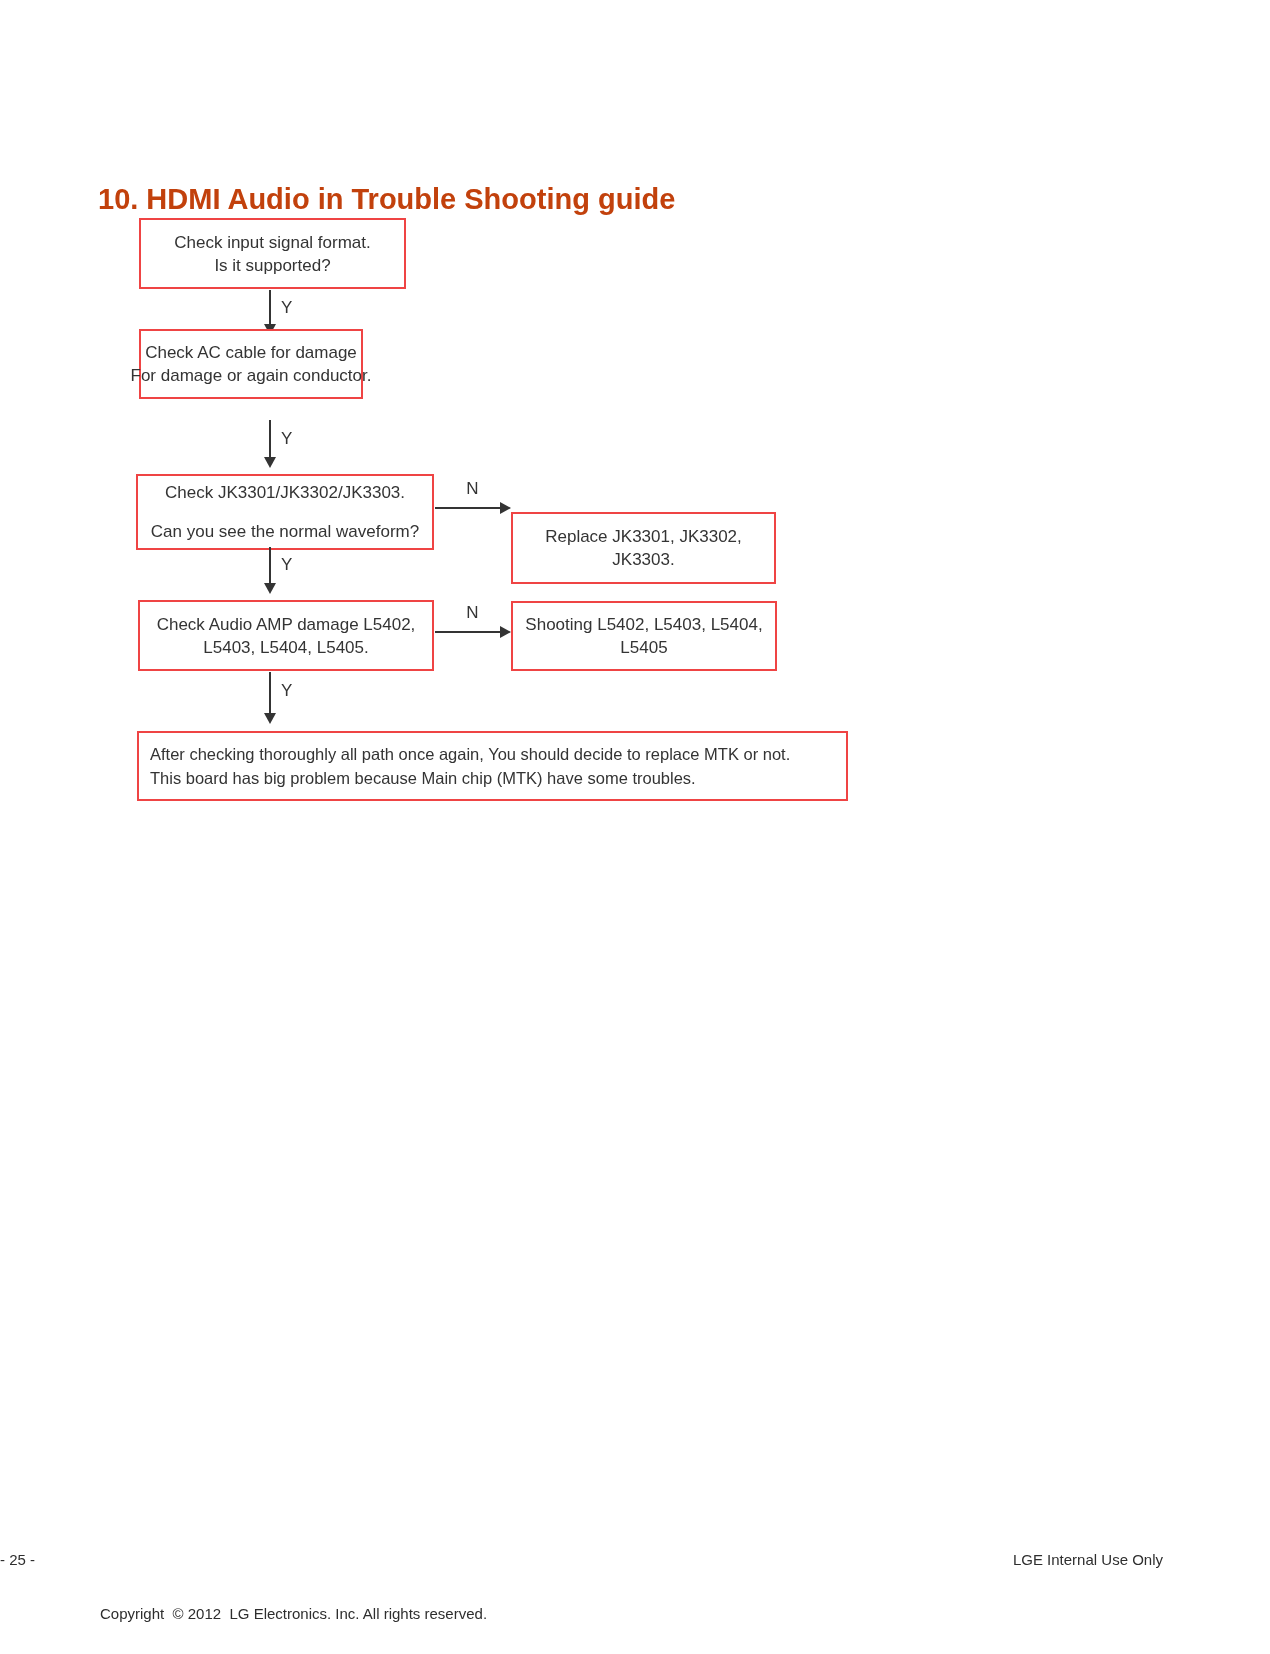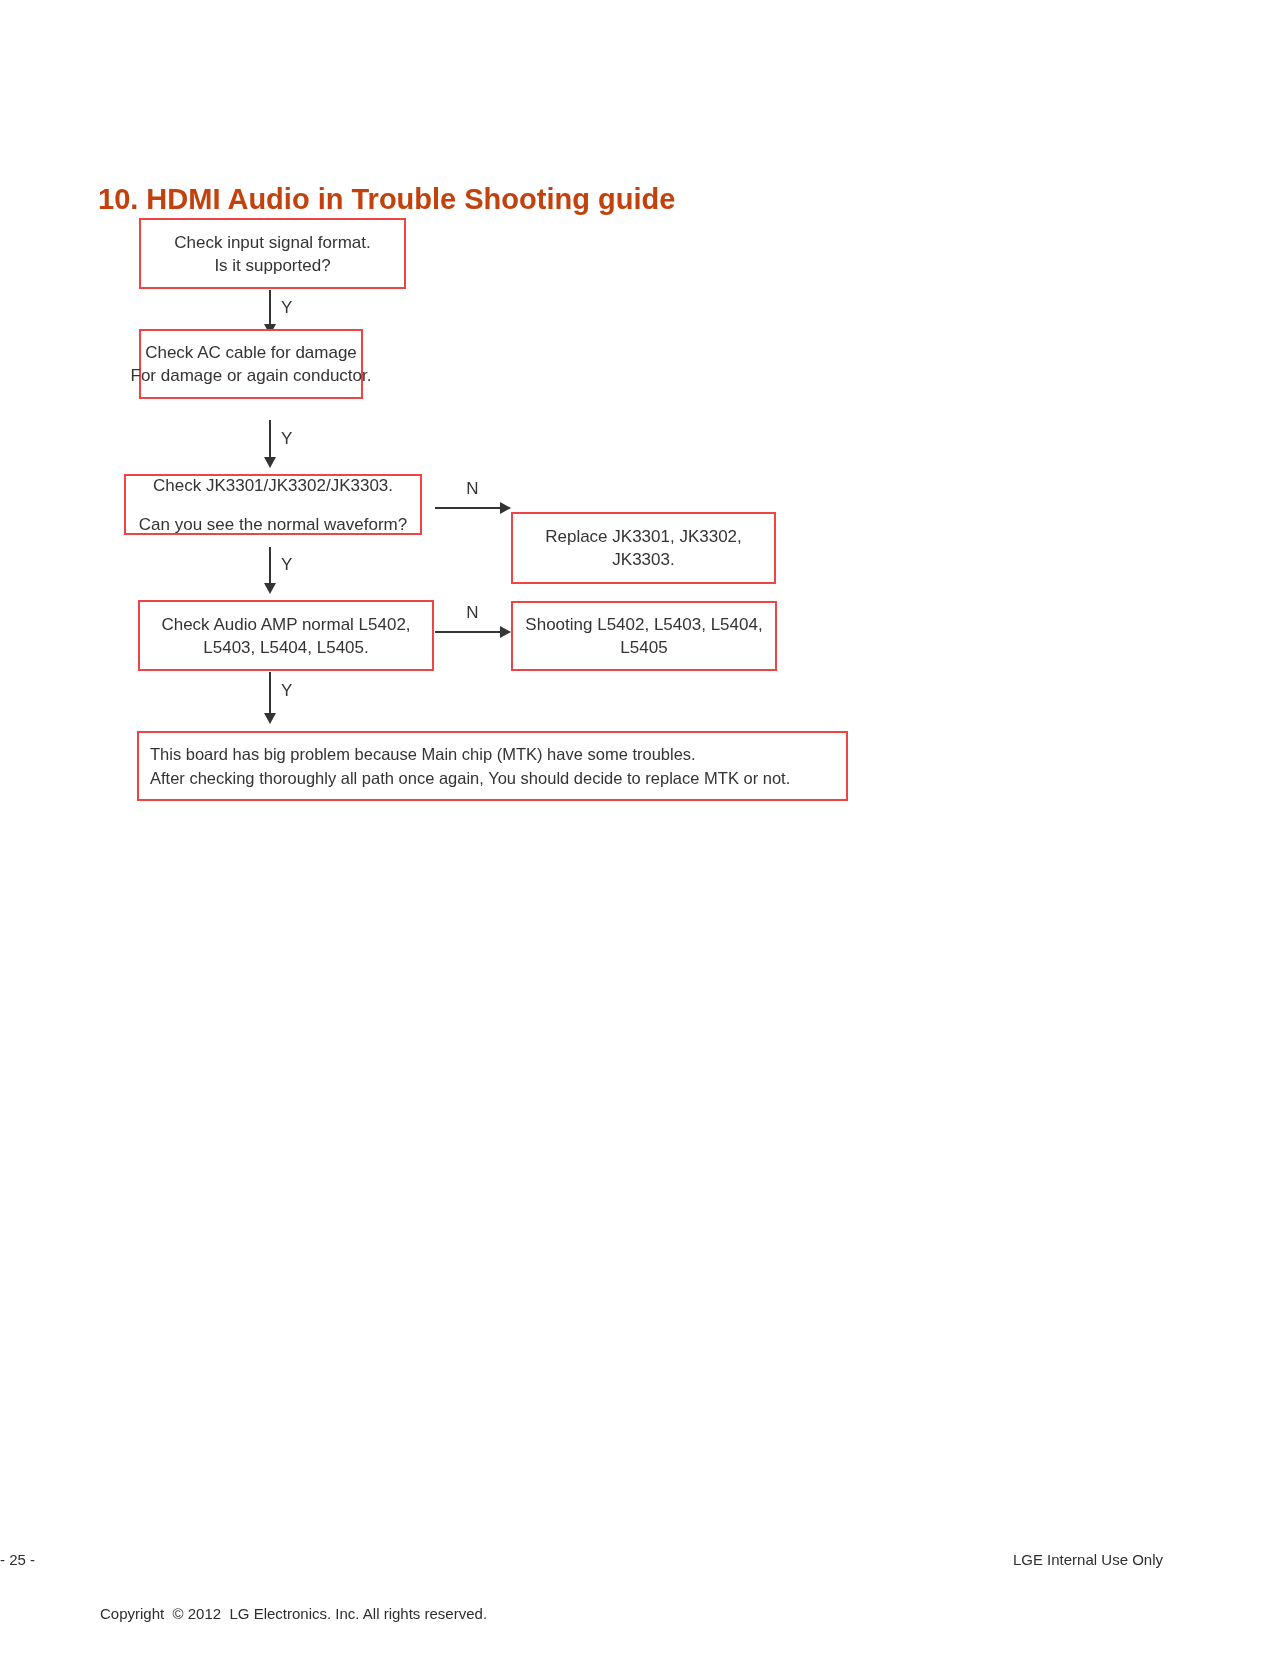--- a/index.html
+++ b/index.html
@@ -82,21 +82,21 @@
     <div class="line">Check AC cable for damage</div>
     <div class="line">For damage or again conductor.</div>
   </div>
 
   <div class="varrow" style="left:264px;top:420px;height:48px;">
     <div class="shaft"></div>
     <div class="head"></div>
     <span class="branch-label">Y</span>
   </div>
 
-  <div class="node" style="left:124px;top:474px;width:298px;height:61px;gap:16px;">
+  <div class="node" style="left:136px;top:474px;width:298px;height:76px;gap:16px;">
     <div class="line">Check JK3301/JK3302/JK3303.</div>
     <div class="line">Can you see the normal waveform?</div>
   </div>
 
   <div class="harrow" style="left:435px;top:502px;width:76px;">
     <div class="shaft"></div>
     <div class="head"></div>
     <span class="branch-label">N</span>
   </div>
 
@@ -105,21 +105,21 @@
     <div class="line">JK3303.</div>
   </div>
 
   <div class="varrow" style="left:264px;top:547px;height:47px;">
     <div class="shaft"></div>
     <div class="head"></div>
     <span class="branch-label">Y</span>
   </div>
 
   <div class="node" style="left:138px;top:600px;width:296px;height:71px;">
-    <div class="line">Check Audio AMP normal L5402,</div>
+    <div class="line">Check Audio AMP damage L5402,</div>
     <div class="line">L5403, L5404, L5405.</div>
   </div>
 
   <div class="harrow" style="left:435px;top:626px;width:76px;">
     <div class="shaft"></div>
     <div class="head"></div>
     <span class="branch-label">N</span>
   </div>
 
   <div class="node" style="left:511px;top:601px;width:266px;height:70px;">
@@ -127,22 +127,22 @@
     <div class="line">L5405</div>
   </div>
 
   <div class="varrow" style="left:264px;top:672px;height:52px;">
     <div class="shaft"></div>
     <div class="head"></div>
     <span class="branch-label">Y</span>
   </div>
 
   <div class="node wide" style="left:137px;top:731px;width:711px;height:70px;">
+    <div class="line">After checking thoroughly all path once again, You should decide to replace MTK or not.</div>
     <div class="line">This board has big problem because Main chip (MTK) have some troubles.</div>
-    <div class="line">After checking thoroughly all path once again, You should decide to replace MTK or not.</div>
   </div>
 
   <div class="footer">
     <div class="footer-left">
       <div>Copyright  © 2012  LG Electronics. Inc. All rights reserved.</div>
       
     </div>
     <div class="footer-center">- 25 -</div>
     <div class="footer-right">LGE Internal Use Only</div>
   </div>

